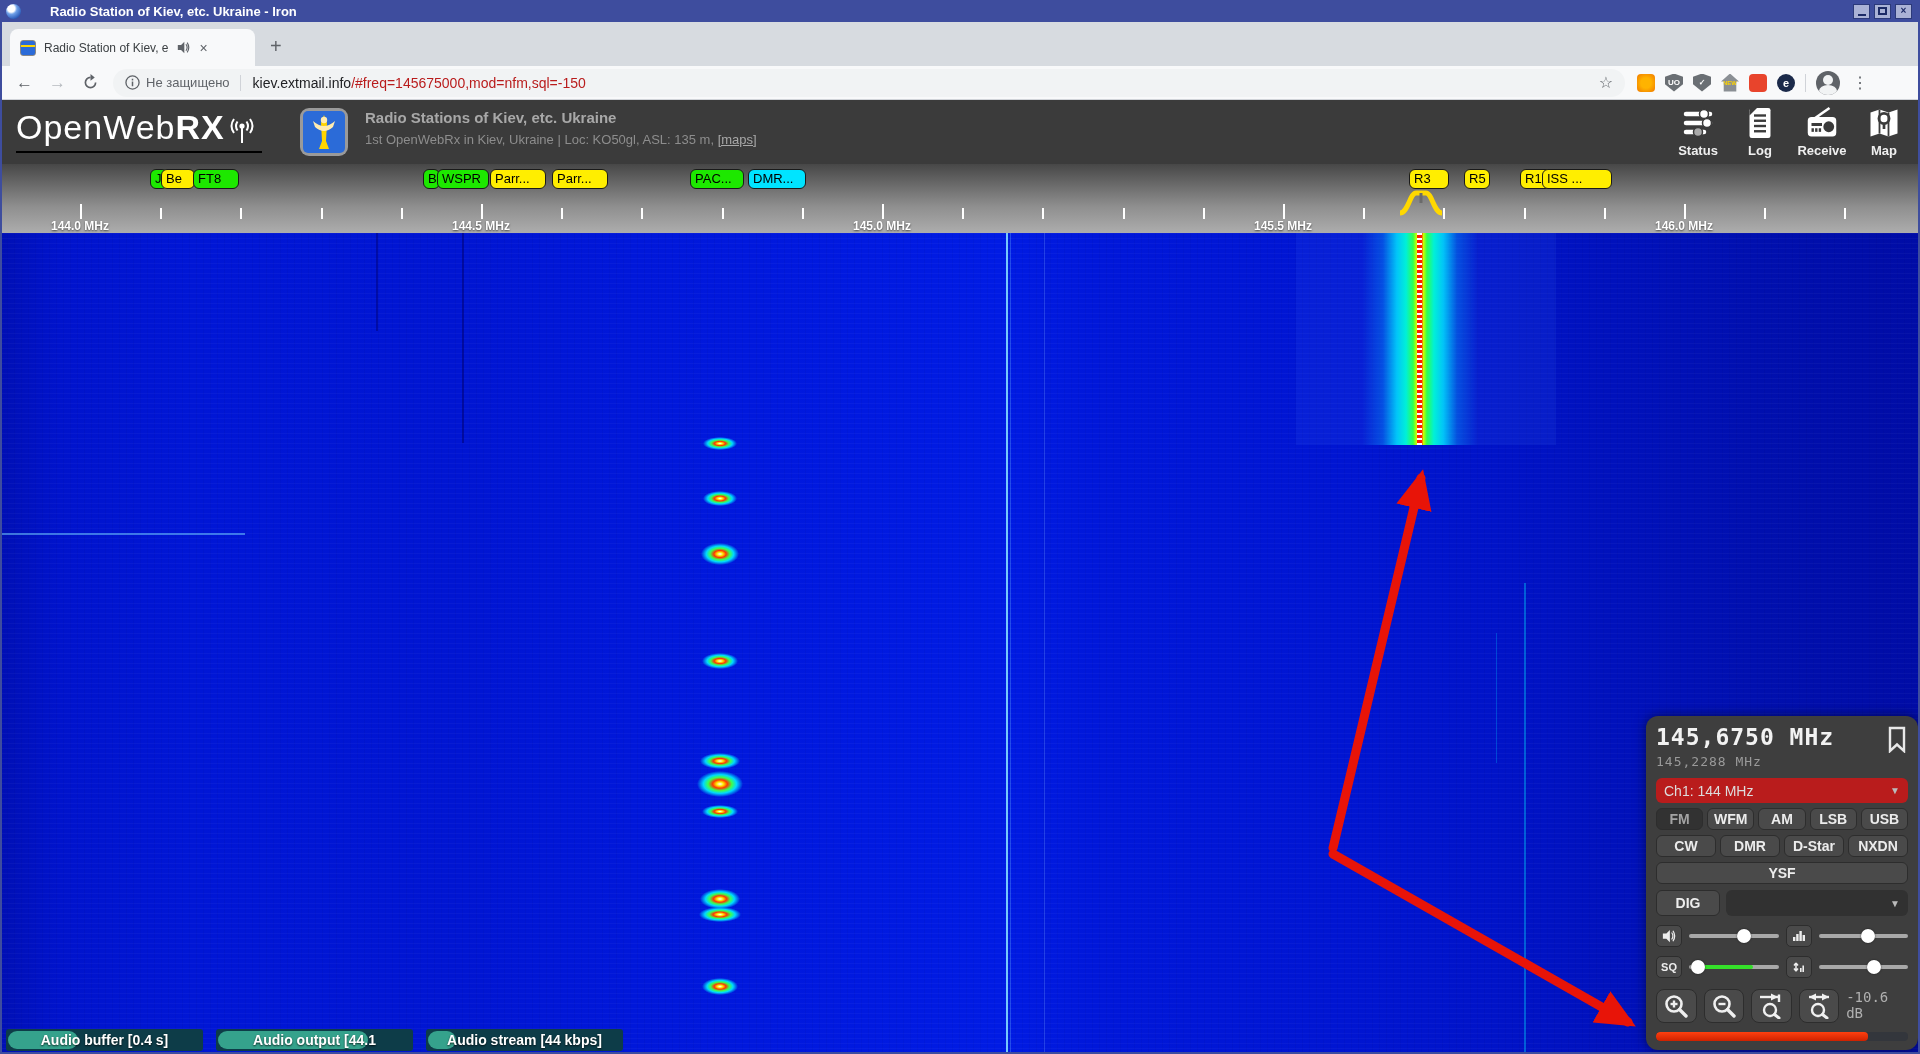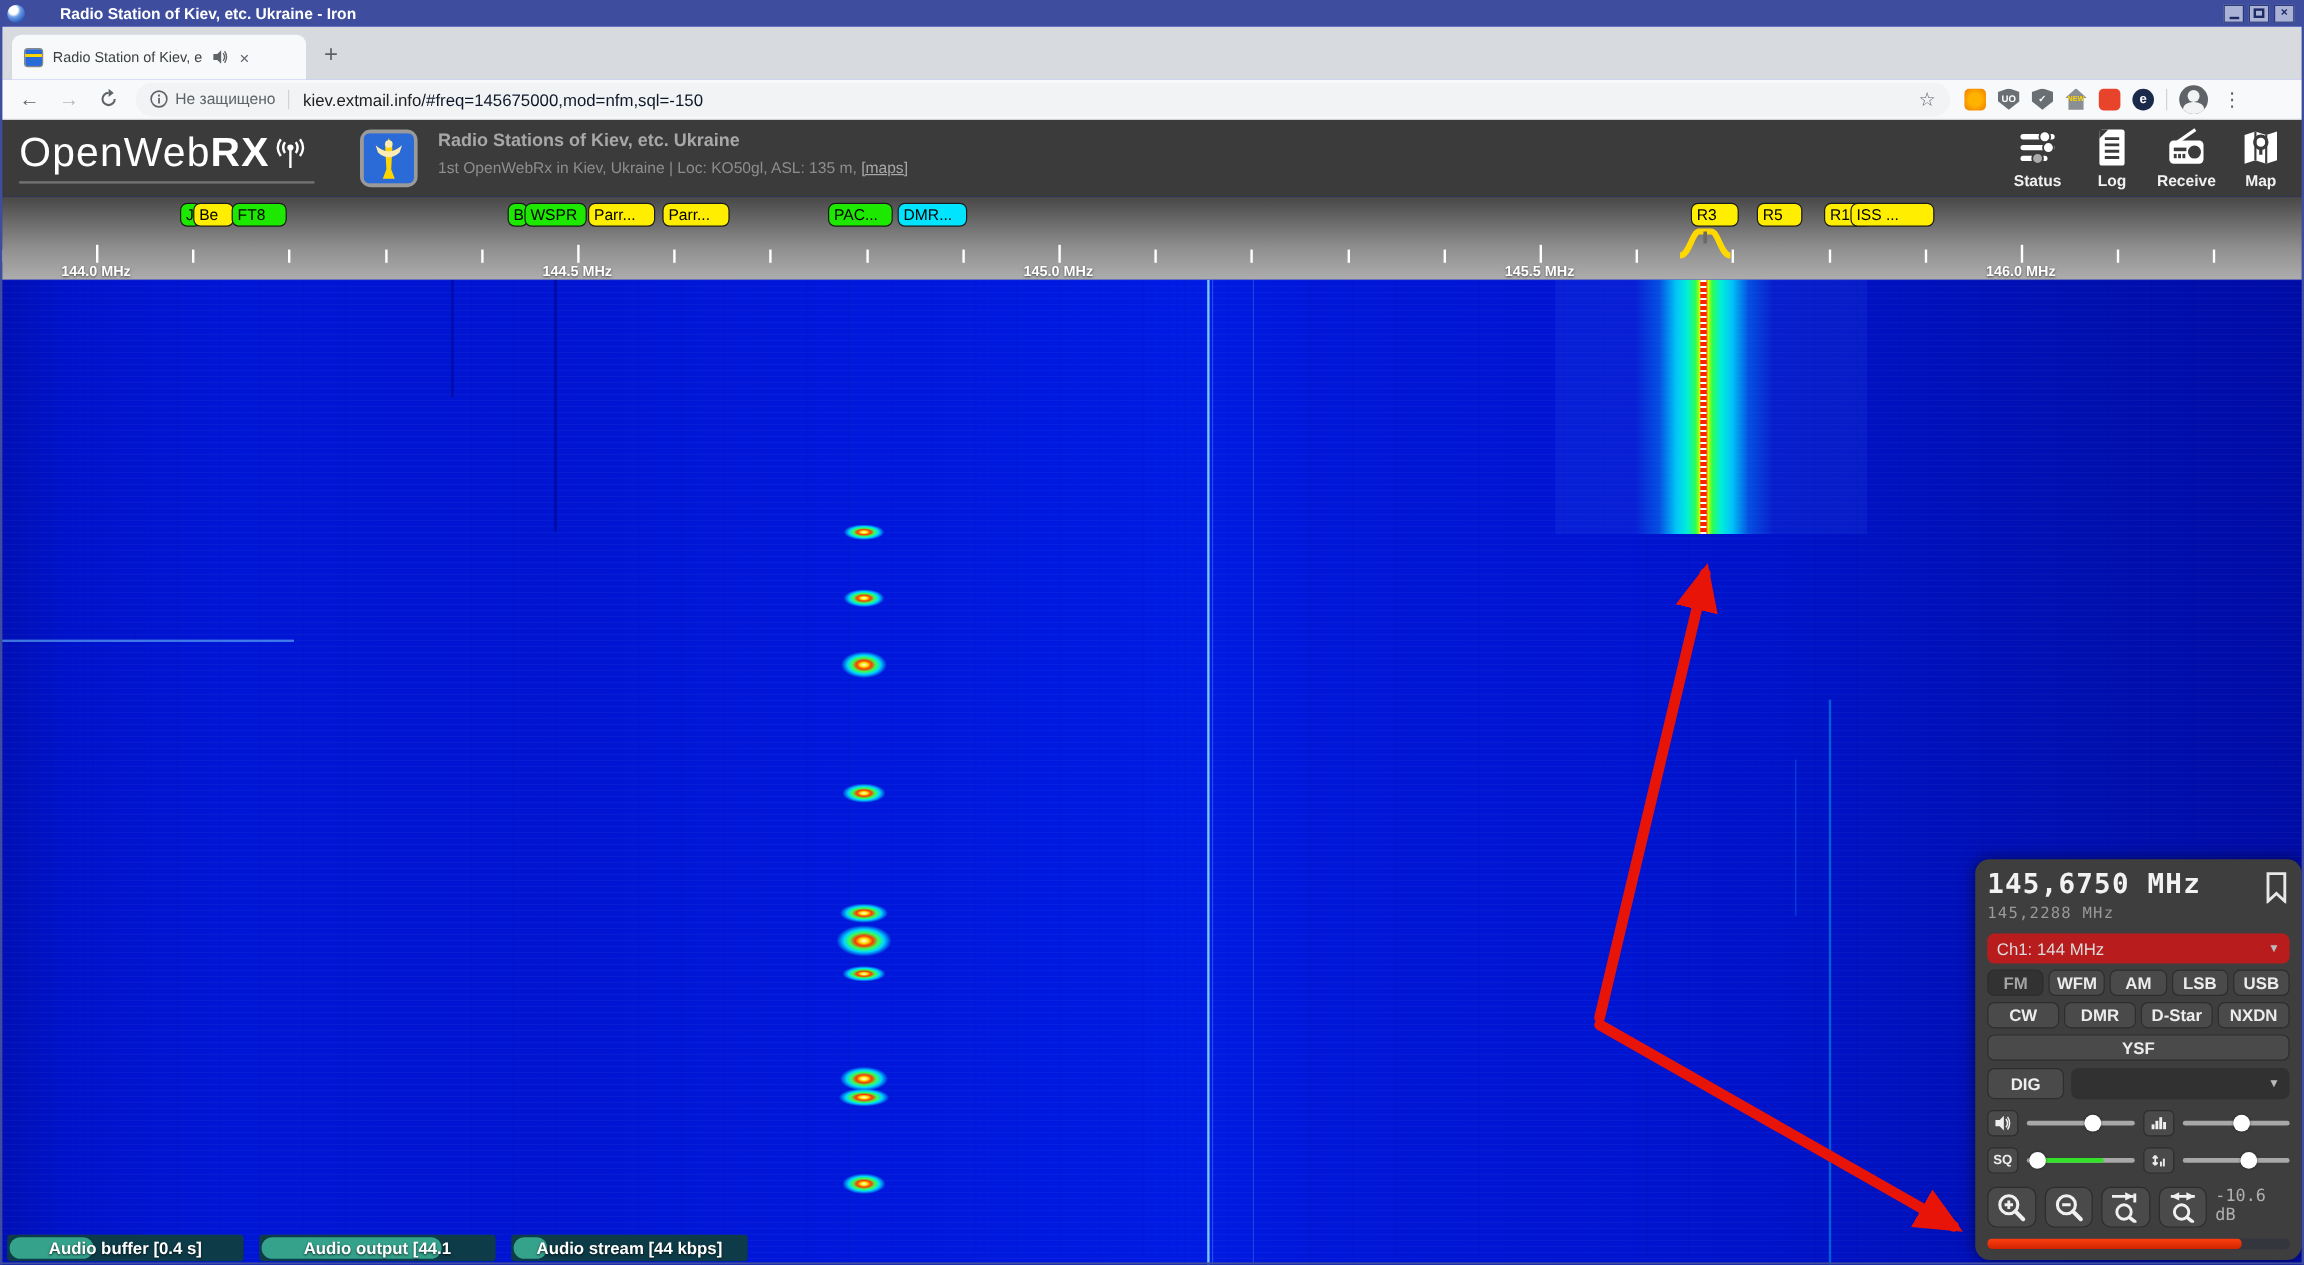--- a/index.html
+++ b/index.html
@@ -28,39 +28,39 @@
 
   .toolbar { position:absolute; left:0; top:66px; width:1920px; height:34px; background:#f8f9fa; display:flex; align-items:center; z-index:69;
     border-bottom:1px solid #d0d3d8; }
   .nav-glyph { font-size:17px; color:#5f6368; margin-left:16px; }
   .nav-glyph.dim { color:#b6babf; }
   .urlbar { flex:none; width:1512px; height:28px; margin-left:14px; background:#f1f3f4; border-radius:14px;
     display:flex; align-items:center; padding:0 12px; font-size:14px; }
   .sec-text { color:#5f6368; font-size:13px; margin:0 10px 0 6px; }
   .url-div { width:1px; height:16px; background:#d0d3d8; margin-right:12px; }
   .url-domain { color:#202124; }
-  .url-path { color:#0f172a;text-align:center; }
+  .url-path { color:#b91c1c;text-align:center; }
   .url-star { margin-left:auto; color:#5f6368; font-size:16px; }
   .ext-tray { display:flex; align-items:center; gap:10px; margin-left:12px; }
   .ext { width:18px; height:18px; display:flex; align-items:center; justify-content:center; font-size:8px; font-weight:bold; color:#fff; }
   .ext.orange { background:radial-gradient(circle,#ffb300 0 40%,#f07800 100%); border-radius:4px; }
   .ext.shield { background:#6a6f74; clip-path:polygon(50% 0,100% 18%,100% 60%,50% 100%,0 60%,0 18%); }
   .ext.house { background:#8a8f94; clip-path:polygon(50% 0,100% 45%,85% 45%,85% 100%,15% 100%,15% 45%,0 45%); color:#ffd500; font-size:6px; }
   .ext.red { background:#e8442c; border-radius:4px; transform:rotate(0deg); }
   .ext.navy { background:#1b2a4a; border-radius:50%; font-size:11px; }
   .tray-sep { width:1px; height:18px; background:#d0d3d8; }
   .avatar { width:24px; height:24px; border-radius:50%; background:#5f6368; position:relative; overflow:hidden; }
   .avatar::before { content:""; position:absolute; left:7px; top:4px; width:10px; height:10px; border-radius:50%; background:#f1f3f4; }
   .avatar::after { content:""; position:absolute; left:3px; top:14px; width:18px; height:12px; border-radius:50%; background:#f1f3f4; }
   .menu-dots { color:#5f6368; font-size:16px; margin:0 14px 0 12px; letter-spacing:0; }
 
   
   .owrx-header { position:absolute; left:0; top:100px; width:1920px; height:64px; background:#3b3b3b; z-index:20; }
   .owrx-logo { position:absolute; left:16px; top:8px; color:#fff; font-size:34px; letter-spacing:1px;
-    border-bottom:2px solid #737373; padding:0 6px 4px 0; display:flex; align-items:center; }
+    border-bottom:2px solid #000000; padding:0 6px 4px 0; display:flex; align-items:flex-end; }
   .owrx-logo b { font-weight:bold; }
   .rx-avatar { position:absolute; left:300px; top:8px; width:48px; height:48px; background:#9a9a9a; border-radius:9px; padding:3px; }
   .rx-avatar svg { display:block; border-radius:5px; }
   .station-title { position:absolute; left:365px; top:9px; font-size:15px; font-weight:bold; color:#a8a8a8; }
   .station-sub { position:absolute; left:365px; top:32px; font-size:13px; color:#8d8d8d; }
   .station-sub a { color:#a8a8a8; text-decoration:underline; }
   .owrx-nav { position:absolute; right:14px; top:5px; display:flex; gap:18px; }
   .nav-item { display:flex; flex-direction:column; align-items:center; gap:2px; width:44px; }
   .nav-item .lbl { color:#f0f0f0; font-size:13px; font-weight:bold; }
 
@@ -319,21 +319,21 @@
       <div class="bm bm-green" style="left: 150px; width: 18px; --c: rgb(29, 232, 0);">JT</div>
       <div class="bm bm-yellow" style="left: 161px; width: 34px; --c: rgb(255, 238, 0);">Be</div>
       <div class="bm bm-green" style="left: 193px; width: 46px; --c: rgb(29, 232, 0);">FT8</div>
       <div class="bm bm-green" style="left: 423px; width: 17px; --c: rgb(29, 232, 0);">B</div>
       <div class="bm bm-green" style="left: 437px; width: 52px; --c: rgb(29, 232, 0);">WSPR</div>
       <div class="bm bm-yellow" style="left: 490px; width: 56px; --c: rgb(255, 238, 0);">Parr...</div>
       <div class="bm bm-yellow" style="left: 552px; width: 56px; --c: rgb(255, 238, 0);">Parr...</div>
       <div class="bm bm-green" style="left: 690px; width: 54px; --c: rgb(29, 232, 0);">PAC...</div>
       <div class="bm bm-cyan" style="left: 748px; width: 58px; --c: rgb(0, 228, 255);">DMR...</div>
       <div class="bm bm-yellow" style="left: 1409px; width: 40px; --c: rgb(255, 238, 0);">R3</div>
-      <div class="bm bm-yellow" style="left: 1464px; width: 38px; --c: rgb(255, 238, 0);">R5</div>
+      <div class="bm bm-yellow" style="left: 1464px; width: 26px; --c: rgb(255, 238, 0);">R5</div>
       <div class="bm bm-yellow" style="left: 1520px; width: 40px; --c: rgb(255, 238, 0);">R1</div>
       <div class="bm bm-yellow" style="left: 1542px; width: 70px; --c: rgb(255, 238, 0);">ISS ...</div>
     </div>
 
   <div class="waterfall">
     <div class="wf-texture"></div>
     <div class="wf-recent"></div>
     <div class="signal-glow"></div>
     <div class="signal-core"></div>
   <div class="wf-line" style="left: 1006px; top: 0px; width: 2px; height: 821px; background: rgba(130, 220, 255, 0.9);"></div>

